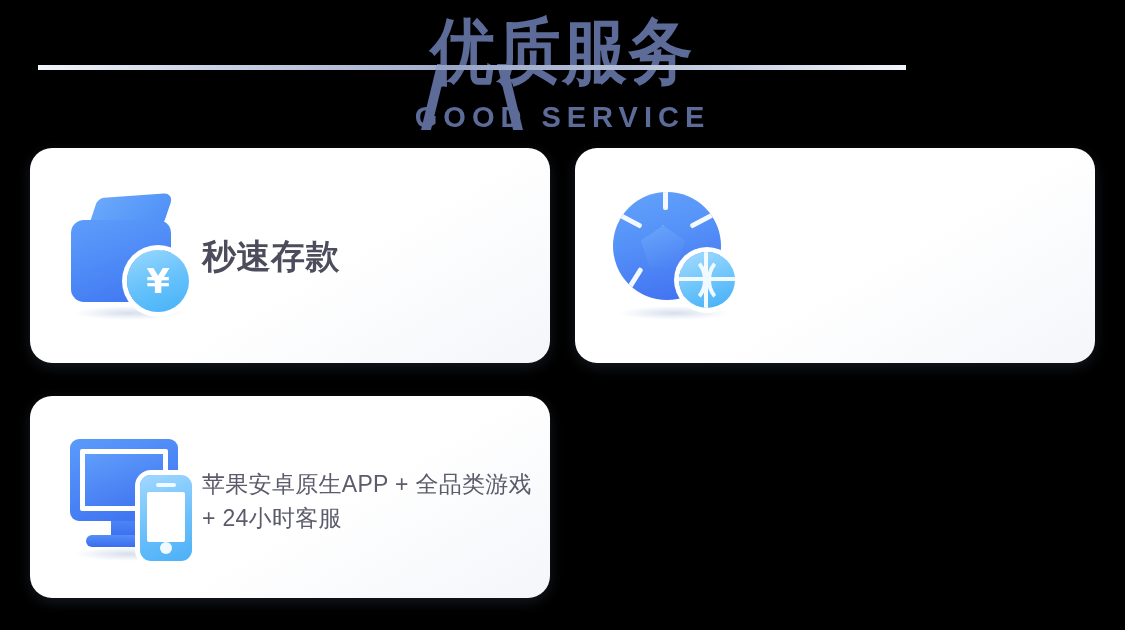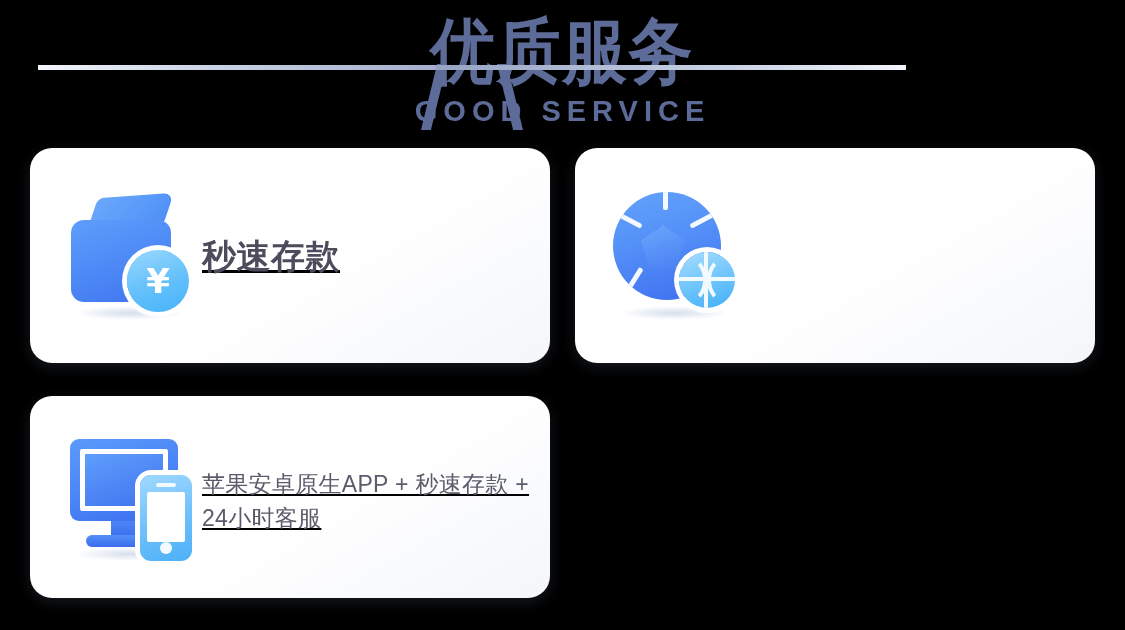--- a/index.html
+++ b/index.html
@@ -41,21 +41,21 @@
 
   .hdr-cn {
     position:absolute; top:10px; left:0; width:1125px;
     text-align:center;
     font-size:64px; font-weight:bold; color:#5d6b99;
     letter-spacing:2px; line-height:74px;
     font-family:"DejaVu Sans","Liberation Sans",sans-serif;
     transform:scaleY(1.12); transform-origin:center top;
   }
   .hdr-en {
-    position:absolute; top:95px; left:0; width:1125px;
+    position:absolute; top:101px; left:0; width:1125px;
     text-align:center;
     font-size:29px; font-weight:bold; color:#5d6b99;
     letter-spacing:6px; line-height:32px;
   }
 
   
   .grid {
     position:absolute; top:148px; left:30px;
     width:1065px; height:450px;
     display:grid;
@@ -68,21 +68,21 @@
     border-radius:22px;
     position:relative;
     display:flex; align-items:center;
     padding-left:34px;
     box-shadow:0 4px 14px rgba(120,140,180,.18);
   }
   .icon-wrap {
     width:132px; height:140px; flex:0 0 132px;
     position:relative;
   }
-  .txt { flex:1 1 auto; padding-left:6px; padding-right:14px;text-decoration:underline; }
+  .txt { flex:1 1 auto; padding-left:6px; padding-right:14px; }
   .c-title {
     font-size:34px; font-weight:bold; color:#4c4c5c;
     line-height:42px; letter-spacing:.5px;
     white-space:nowrap;
   }
   .c-sub {
     margin-top:7px;
     font-size:23px; color:#5b5b6b; line-height:34px;
     letter-spacing:.3px;
   }
@@ -288,17 +288,17 @@
       <div class="m-screen"></div>
       <div class="m-neck"></div>
       <div class="m-base"></div>
       <div class="m-phone">
         <div class="sp"></div>
         <div class="sc"></div>
         <div class="hm"></div>
       </div>
     </div>
     <div class="txt">
-      <div class="c-sub">苹果安卓原生APP + 秒速存款 + 24小时客服</div>
+      <div class="c-sub">苹果安卓原生APP + 全品类游戏 + 24小时客服</div>
     </div>
   </div>
 
 </div>
 
 </body></html>

